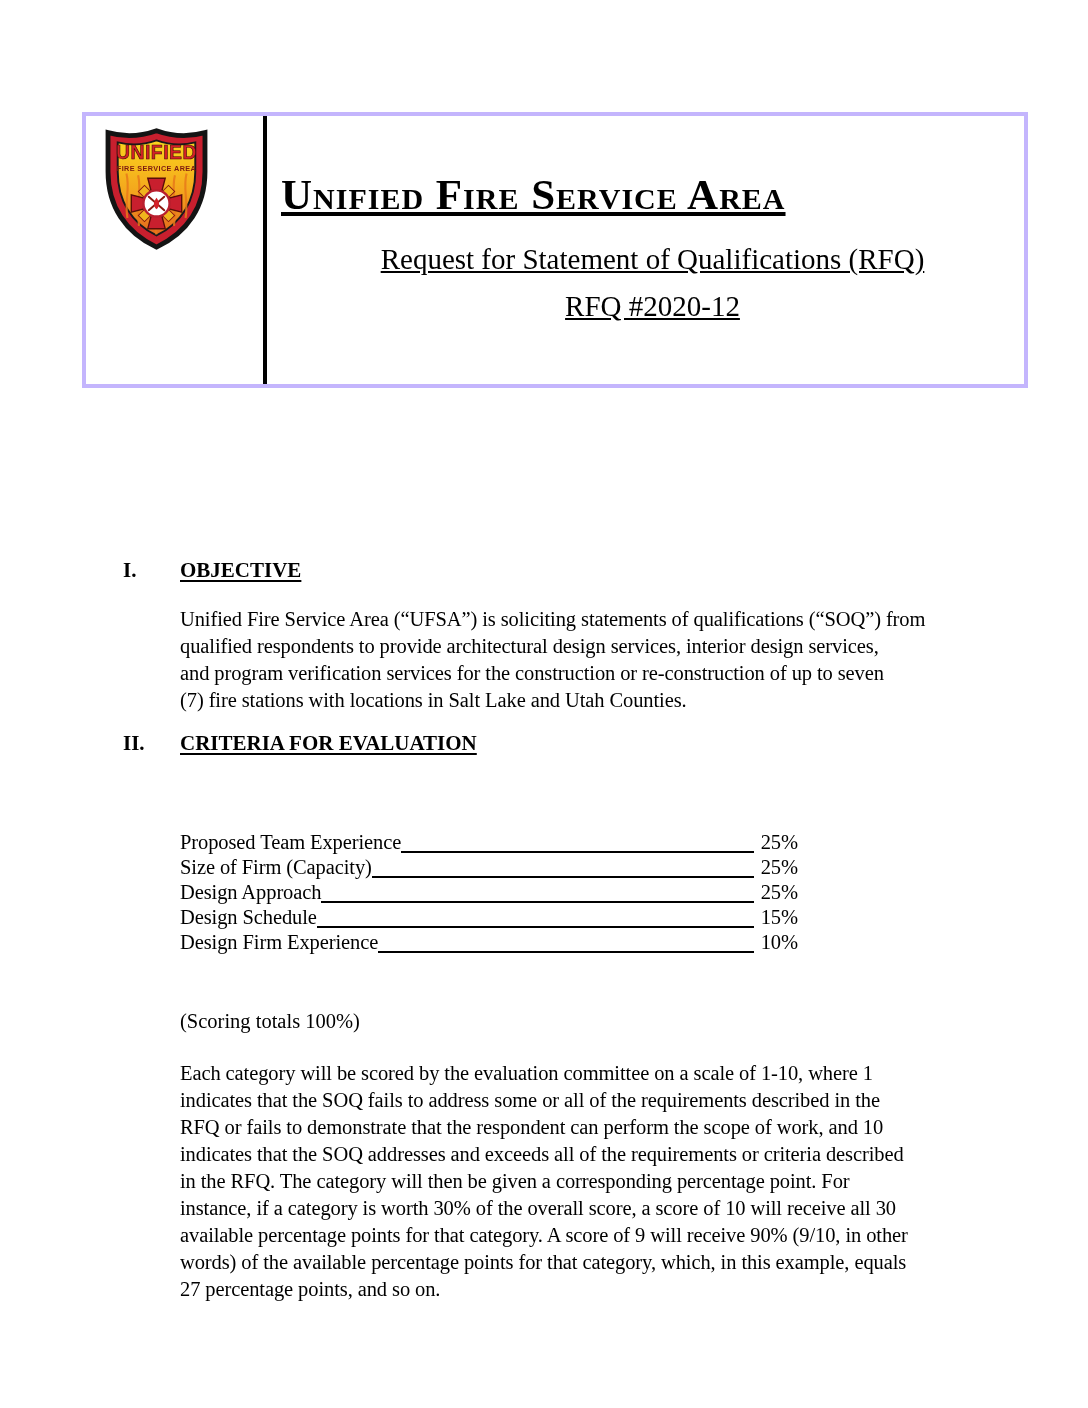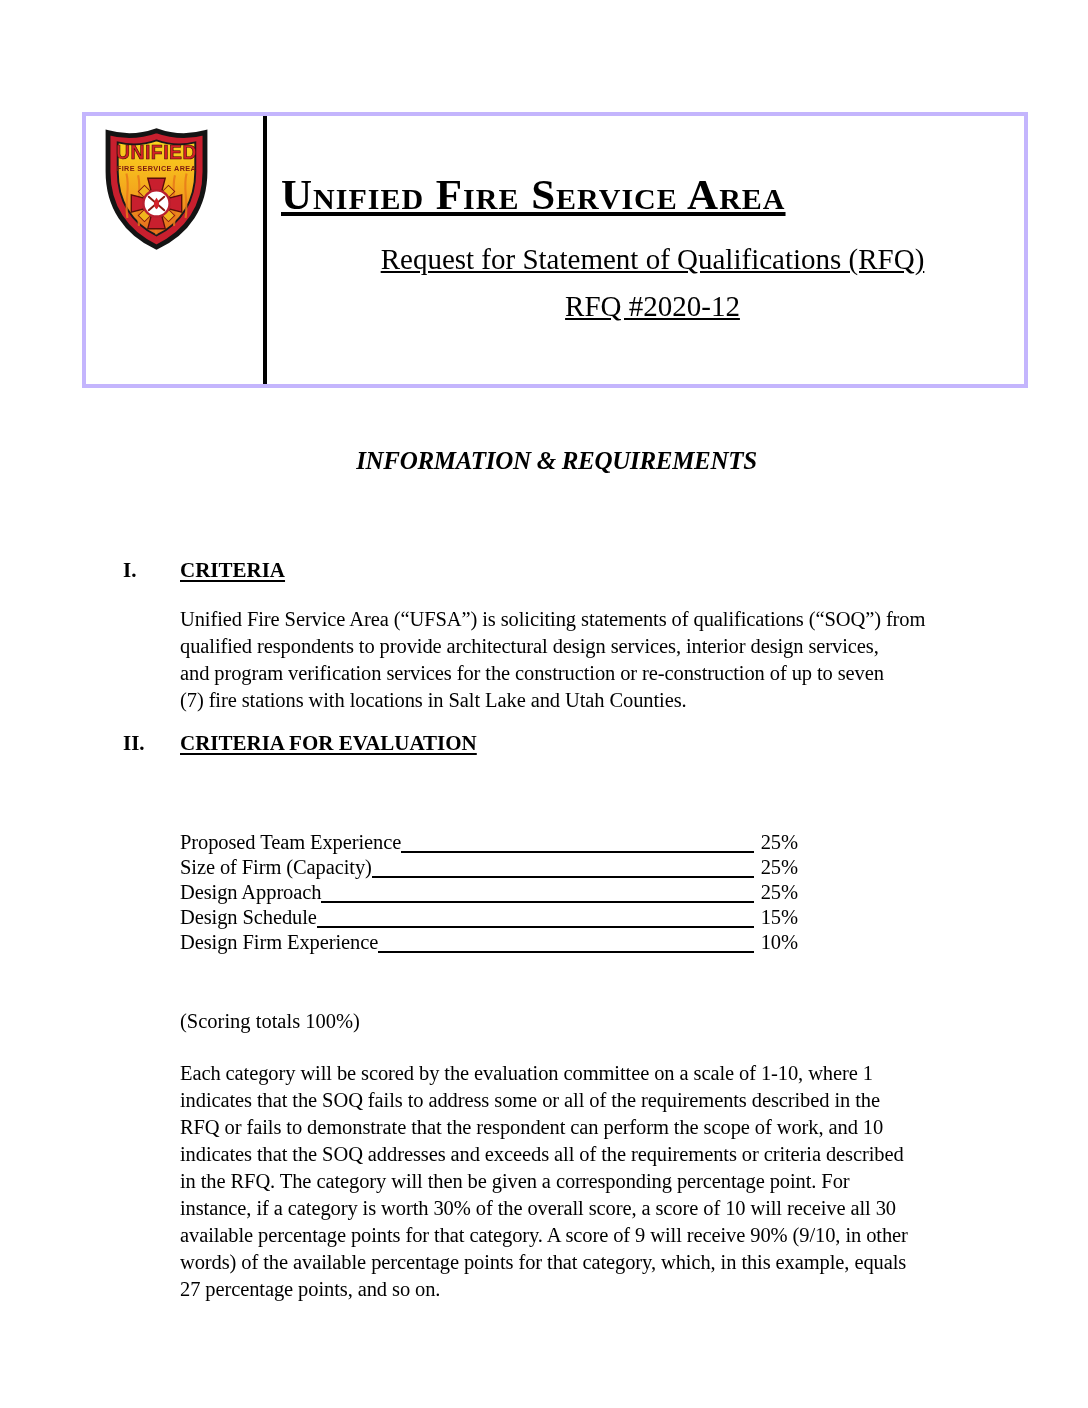--- a/index.html
+++ b/index.html
@@ -130,24 +130,23 @@
     </div>
     <div class="title-cell">
       <div class="org-name">Unified Fire Service Area</div>
       <div class="subtitle">
         <div class="subtitle-line">Request for Statement of Qualifications (RFQ)</div>
         <div class="subtitle-line">RFQ #2020-12</div>
       </div>
     </div>
   </div>
 
-  <div class="doc-title">INFORMATION &amp; REQUIREMENTS</div>
 
   <div class="section-head sec1-head">
-    <span class="numeral">I.</span><span class="head-label">CRITERIA</span>
+    <span class="numeral">I.</span><span class="head-label">OBJECTIVE</span>
   </div>
   <div class="para para-1">Unified Fire Service Area (“UFSA”) is soliciting statements of qualifications (“SOQ”) from
 qualified respondents to provide architectural design services, interior design services,
 and program verification services for the construction or re-construction of up to seven
 (7) fire stations with locations in Salt Lake and Utah Counties.</div>
 
   <div class="section-head sec2-head">
     <span class="numeral">II.</span><span class="head-label">CRITERIA FOR EVALUATION</span>
   </div>
 

